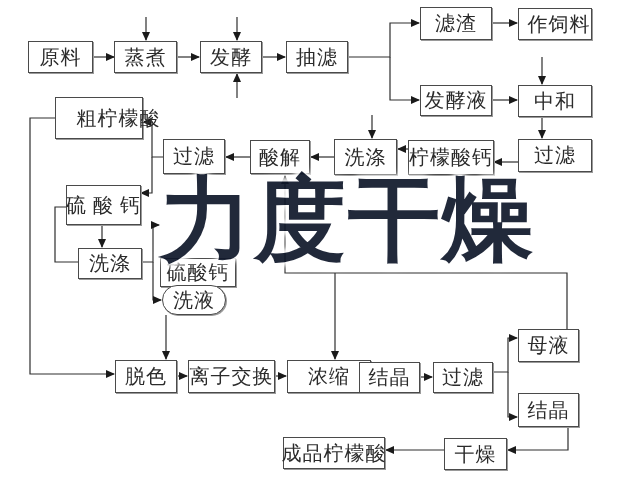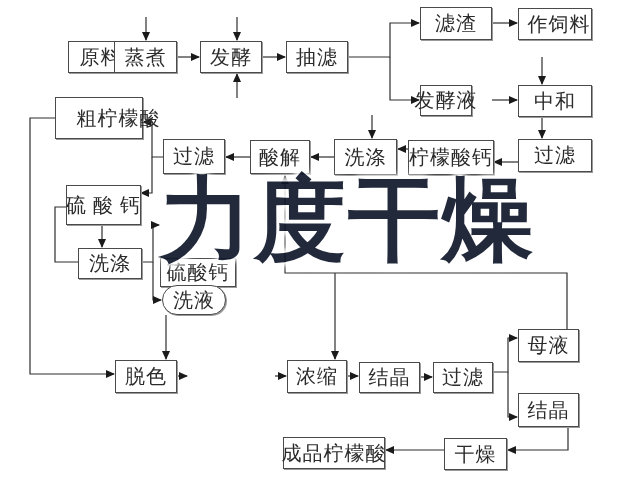--- a/index.html
+++ b/index.html
@@ -80,40 +80,41 @@
     <path d="M347 376 H358" marker-end="url(#arr)"></path>
     <path d="M420 377 H432" marker-end="url(#arr)"></path>
     <path d="M493 372 H508 V338 H517" marker-end="url(#arr)"></path>
     <path d="M508 372 V417 H517" marker-end="url(#arr)"></path>
     <path d="M568 427 V450 H508" marker-end="url(#arr)"></path>
     <path d="M444 450 H386" marker-end="url(#arr)"></path>
     <path d="M567 329 V273 H285 V176" marker-end="url(#arr)"></path>
     <path d="M335 273 V359" marker-end="url(#arr)"></path>
   </svg>
 
-  <div class="node" style="left:28px;top:41px;width:65px;height:32px;margin-left:40px;">原料</div>
+  <div class="node" style="left:28px;top:41px;width:65px;height:32px;">原料</div>
   <div class="node" style="left:114px;top:41px;width:63px;height:32px;">蒸煮</div>
   <div class="node" style="left:200px;top:41px;width:62px;height:32px;">发酵</div>
   <div class="node" style="left:286px;top:41px;width:62px;height:32px;">抽滤</div>
   <div class="node" style="left:420px;top:7px;width:72px;height:33px;">滤渣</div>
   <div class="node" style="left:518px;top:8px;width:74px;height:32px;padding-left:8px;">作饲料</div>
-  <div class="node" style="left:420px;top:85px;width:52px;height:31px;">发酵液</div>
+  <div class="node" style="left:420px;top:85px;width:72px;height:31px;">发酵液</div>
   <div class="node" style="left:518px;top:85px;width:74px;height:32px;">中和</div>
   <div class="node" style="left:518px;top:139px;width:74px;height:33px;">过滤</div>
   <div class="node" style="left:408px;top:140px;width:86px;height:35px;">柠檬酸钙</div>
   <div class="node" style="left:334px;top:139px;width:63px;height:36px;">洗涤</div>
   <div class="node" style="left:250px;top:140px;width:60px;height:34px;">酸解</div>
   <div class="node" style="left:163px;top:139px;width:62px;height:35px;">过滤</div>
   <div class="node" style="left:55px;top:97px;width:88px;height:42px;padding-left:39px;">粗柠檬酸</div>
   <div class="node" style="left:66px;top:185px;width:75px;height:40px;">硫 酸 钙</div>
   <div class="node" style="left:78px;top:248px;width:64px;height:31px;">洗涤</div>
   <div class="node" style="left:160px;top:218px;width:76px;height:29px;margin-top:40px;">硫酸钙</div>
   <div class="node" style="left:162px;top:285px;width:64px;height:30px;border-radius:15px;">洗液</div>
   <div class="node" style="left:115px;top:360px;width:62px;height:33px;text-align:center;">脱色</div>
-  <div class="node" style="left:287px;top:360px;width:60px;height:33px;">浓缩</div>
+  <div class="node" style="left:188px;top:360px;width:87px;height:33px;">离子交换</div>
+  <div class="node" style="left:287px;top:360px;width:84px;height:33px;">浓缩</div>
   <div class="node" style="left:359px;top:362px;width:61px;height:31px;">结晶</div>
   <div class="node" style="left:433px;top:362px;width:60px;height:31px;">过滤</div>
   <div class="node" style="left:518px;top:329px;width:61px;height:33px;">母液</div>
   <div class="node" style="left:518px;top:393px;width:61px;height:34px;">结晶</div>
   <div class="node" style="left:444px;top:438px;width:63px;height:32px;">干燥</div>
   <div class="node" style="left:283px;top:437px;width:102px;height:32px;">成品柠檬酸</div>
 
   <div class="watermark">力度干燥</div>
 </div>
 

